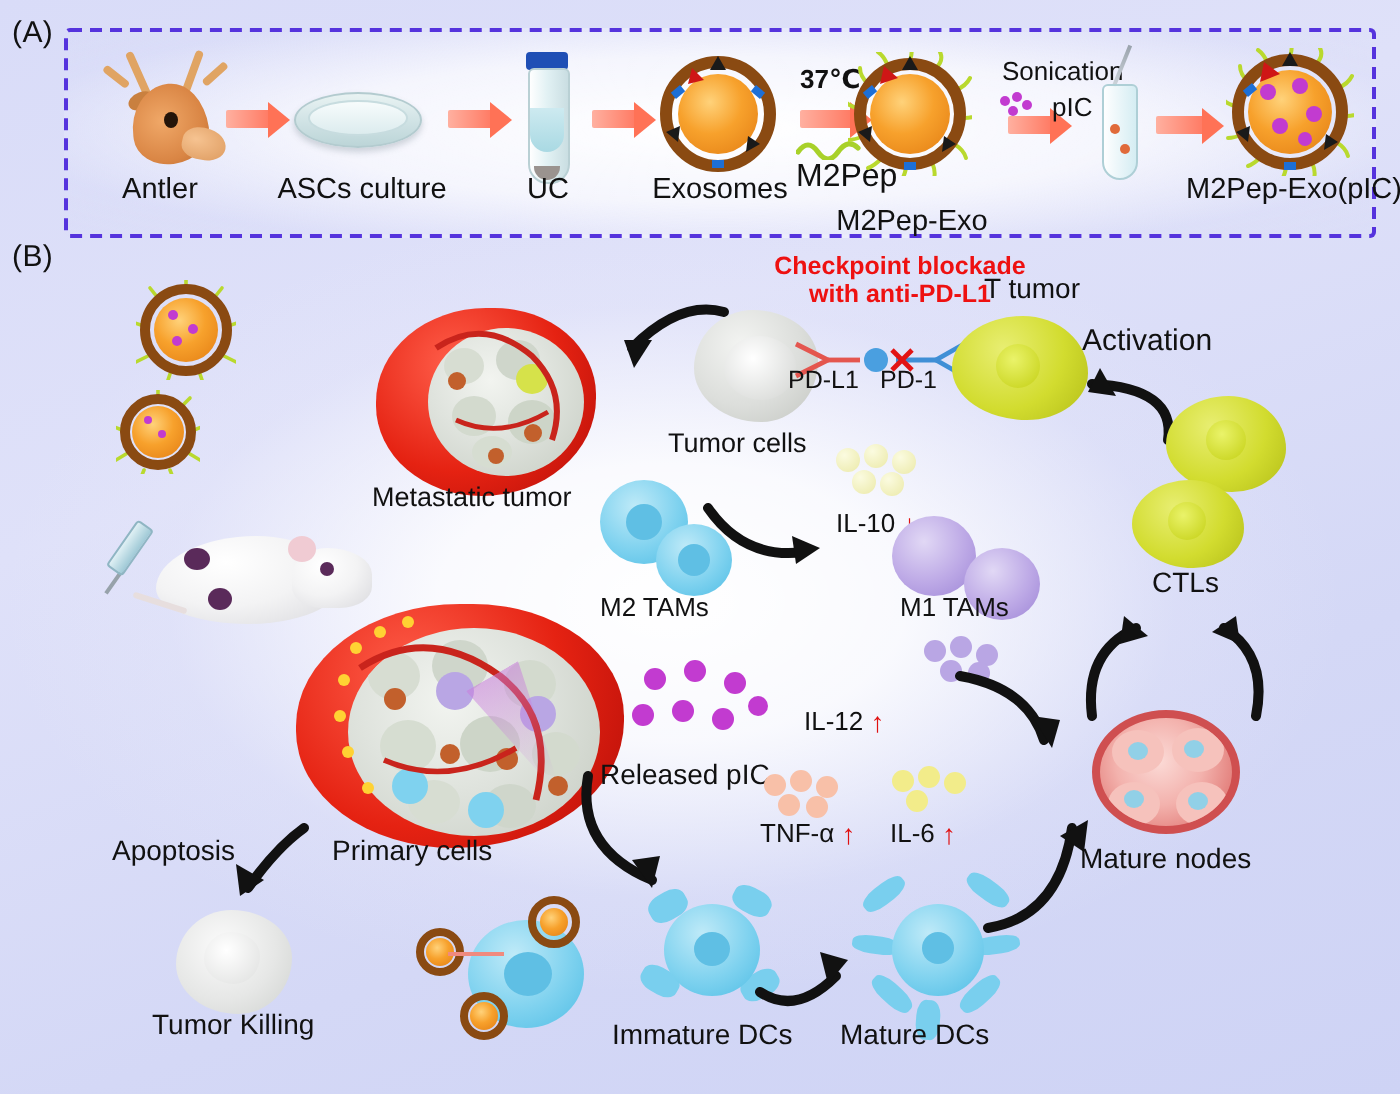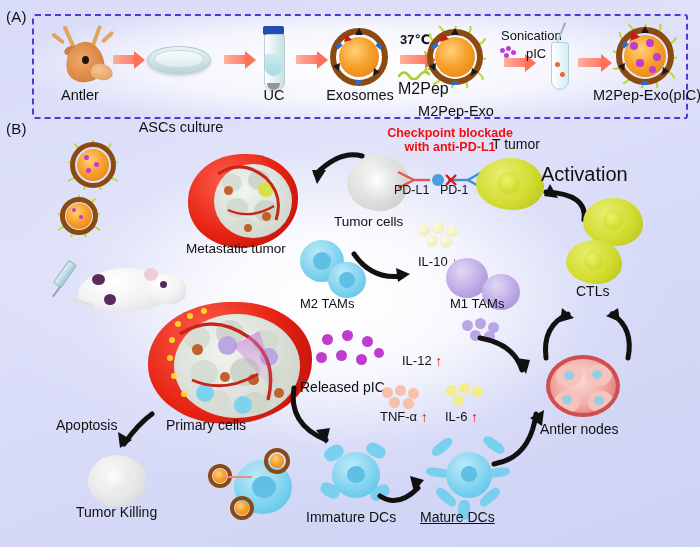--- a/index.html
+++ b/index.html
@@ -244,21 +244,21 @@
   </div>
   <div class="stage" style="left:40px;top:88px;width:80px;">
     <div class="stage-caption">Antler</div>
   </div>
   <div class="parrow" style="left:113px;top:55px;width:22px;"></div>
 
   <div style="position:absolute;left:147px;top:46px;width:66px;height:30px;">
     <div class="dish-outer" style="left:0;top:0;"></div>
     <div class="dish-inner" style="left:7px;top:4px;"></div>
   </div>
-  <div class="stage" style="left:126px;top:88px;width:110px;margin-top:32px;">
+  <div class="stage" style="left:126px;top:88px;width:110px;">
     <div class="stage-caption">ASCs culture</div>
   </div>
   <div class="parrow" style="left:224px;top:55px;width:22px;"></div>
 
   <div style="position:absolute;left:262px;top:26px;width:24px;height:66px;">
     <div class="tube-cap" style="left:1px;top:0;"></div>
     <div class="tube-body" style="left:2px;top:8px;"></div>
     <div class="tube-liquid" style="left:3px;top:28px;"></div>
     <div class="tube-pellet" style="left:5px;top:57px;"></div>
   </div>
@@ -478,21 +478,21 @@
     <path d="M50 9 L60 19 M60 9 L50 19" stroke="#e21414" stroke-width="2.4"></path>
   </svg>
   <div class="bcaption" style="left:394px;top:184px;font-size:12.5px;">PD-L1</div>
   <div class="bcaption" style="left:440px;top:184px;font-size:12.5px;">PD-1</div>
 
   <div class="tcell" style="left:476px;top:158px;width:68px;height:52px;">
     <div class="tcell-nuc" style="left:22px;top:14px;width:22px;height:22px;"></div>
   </div>
   <div class="bcaption" style="left:492px;top:137px;font-size:14px;">T tumor</div>
 
-  <div class="bcaption" style="left:541px;top:163px;font-size:20px;">Activation</div>
+  <div class="bcaption" style="left:541px;top:163px;font-size:15px;">Activation</div>
   <div class="karrow" style="left:520px;top:178px;">
     <svg width="72" height="48" viewBox="0 0 72 48">
       <path d="M64 42 q4 -26 -38 -28" stroke="#111" stroke-width="5" fill="none" stroke-linecap="round"></path>
       <polygon points="30,6 24,18 38,20" fill="#111"></polygon>
     </svg>
   </div>
 
   <div class="tcell" style="left:583px;top:198px;width:60px;height:48px;">
     <div class="tcell-nuc" style="left:20px;top:12px;width:20px;height:20px;"></div>
   </div>
@@ -633,21 +633,21 @@
   <div class="lnode" style="left:546px;top:355px;">
     <div class="lnode-lobe" style="left:6px;top:6px;width:26px;height:22px;"></div>
     <div class="lnode-lobe" style="left:36px;top:5px;width:26px;height:22px;"></div>
     <div class="lnode-lobe" style="left:4px;top:32px;width:26px;height:22px;"></div>
     <div class="lnode-lobe" style="left:38px;top:32px;width:26px;height:22px;"></div>
     <div class="lnode-cell" style="left:14px;top:12px;width:10px;height:9px;"></div>
     <div class="lnode-cell" style="left:42px;top:11px;width:10px;height:9px;"></div>
     <div class="lnode-cell" style="left:12px;top:36px;width:10px;height:9px;"></div>
     <div class="lnode-cell" style="left:44px;top:37px;width:10px;height:9px;"></div>
   </div>
-  <div class="bcaption" style="left:540px;top:422px;font-size:14px;">Antler nodes</div>
+  <div class="bcaption" style="left:540px;top:422px;font-size:14px;">Mature nodes</div>
 
   <div class="bcaption" style="left:56px;top:418px;font-size:14px;">Apoptosis</div>
   <div class="karrow" style="left:108px;top:412px;">
     <svg width="48" height="42" viewBox="0 0 48 42">
       <path d="M44 2 q-14 10 -28 30" stroke="#111" stroke-width="5" fill="none" stroke-linecap="round"></path>
       <polygon points="10,20 12,36 24,28" fill="#111"></polygon>
     </svg>
   </div>
   <div class="greycell" style="left:88px;top:455px;width:58px;height:52px;background:radial-gradient(circle at 40% 35%,#fbfbfb 0%,#e6e7e6 55%,#cfd2cf 100%);"></div>
   <div class="greycell" style="left:102px;top:466px;width:28px;height:26px;background:radial-gradient(circle at 40% 35%,#ffffff,#dedfde);"></div>
@@ -704,21 +704,21 @@
     <div class="dc-arm" style="left:54px;top:2px;width:24px;height:10px;transform:rotate(36deg);"></div>
     <div class="dc-arm" style="left:-2px;top:30px;width:24px;height:9px;transform:rotate(8deg);"></div>
     <div class="dc-arm" style="left:58px;top:30px;width:24px;height:9px;transform:rotate(-8deg);"></div>
     <div class="dc-arm" style="left:6px;top:54px;width:24px;height:10px;transform:rotate(42deg);"></div>
     <div class="dc-arm" style="left:50px;top:54px;width:24px;height:10px;transform:rotate(-42deg);"></div>
     <div class="dc-arm" style="left:30px;top:62px;width:12px;height:20px;transform:rotate(4deg);"></div>
     <div class="dc" style="left:18px;top:14px;width:46px;height:46px;">
       <div style="position:absolute;left:15px;top:14px;width:16px;height:16px;border-radius:50%;background:#5fbfe4;"></div>
     </div>
   </div>
-  <div class="bcaption" style="left:420px;top:510px;font-size:14px;text-decoration:underline;">Mature DCs</div>
+  <div class="bcaption" style="left:420px;top:510px;font-size:14px;">Mature DCs</div>
 
   <div class="karrow" style="left:488px;top:398px;">
     <svg width="60" height="70" viewBox="0 0 60 70">
       <path d="M6 66 q36 -6 42 -50" stroke="#111" stroke-width="5" fill="none" stroke-linecap="round"></path>
       <polygon points="42,20 54,28 56,12" fill="#111"></polygon>
     </svg>
   </div>
 
 
 </div>

